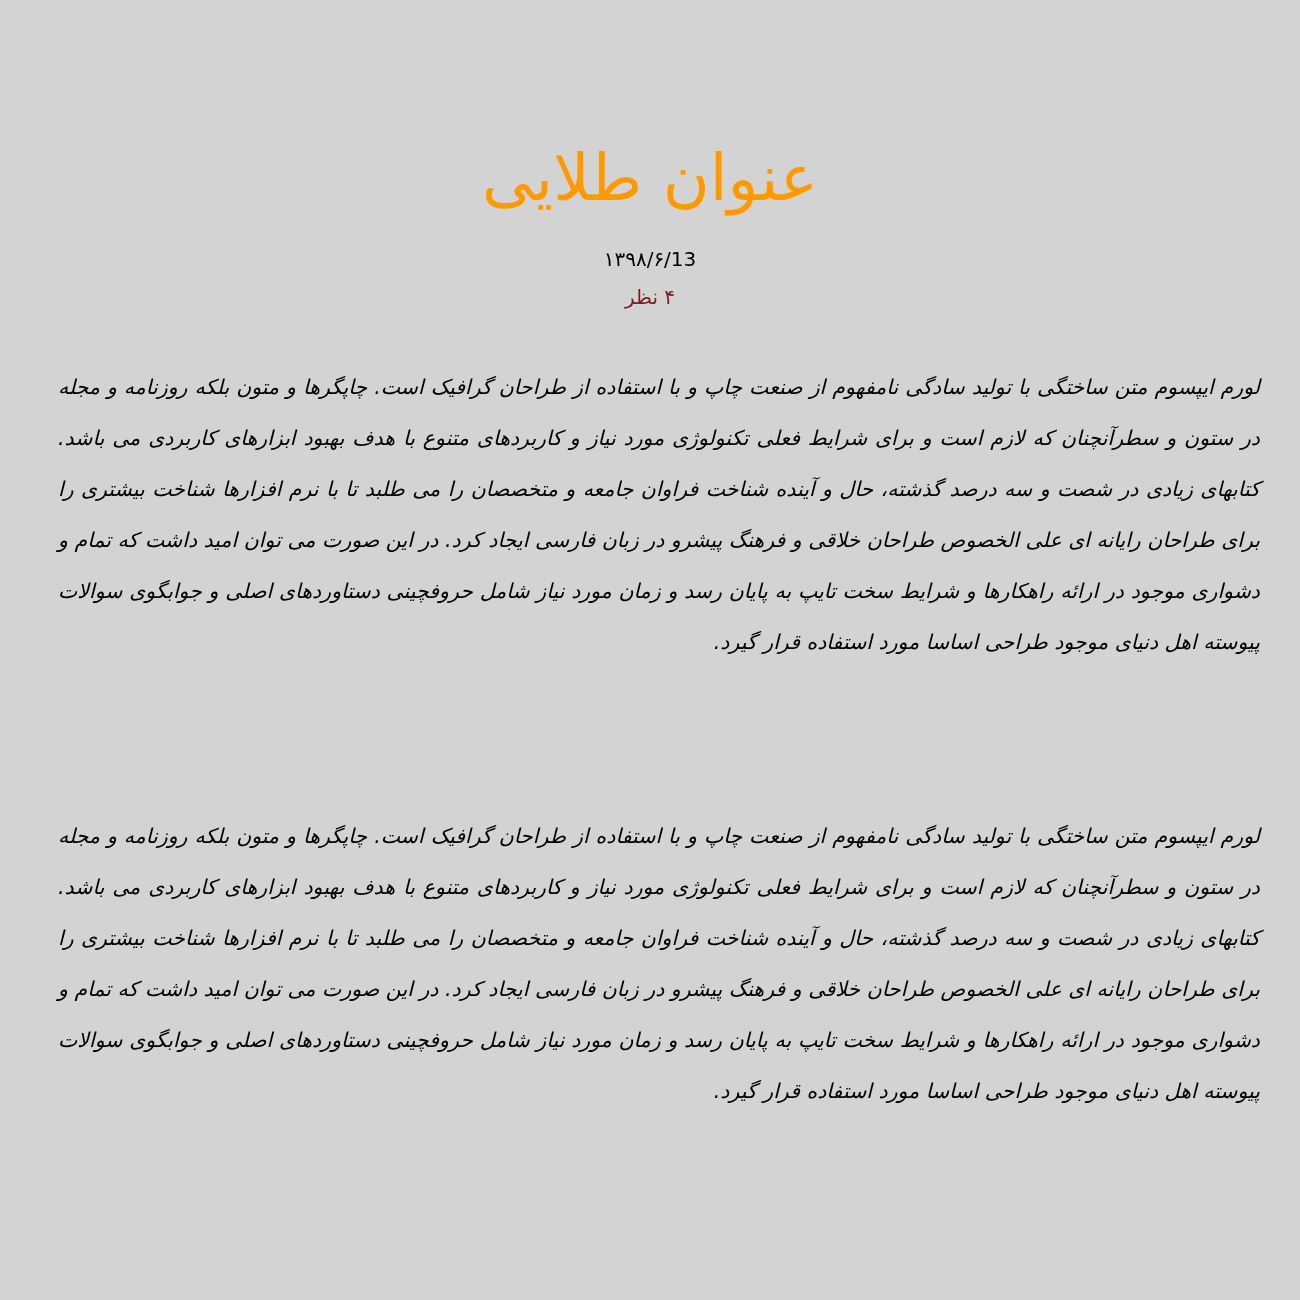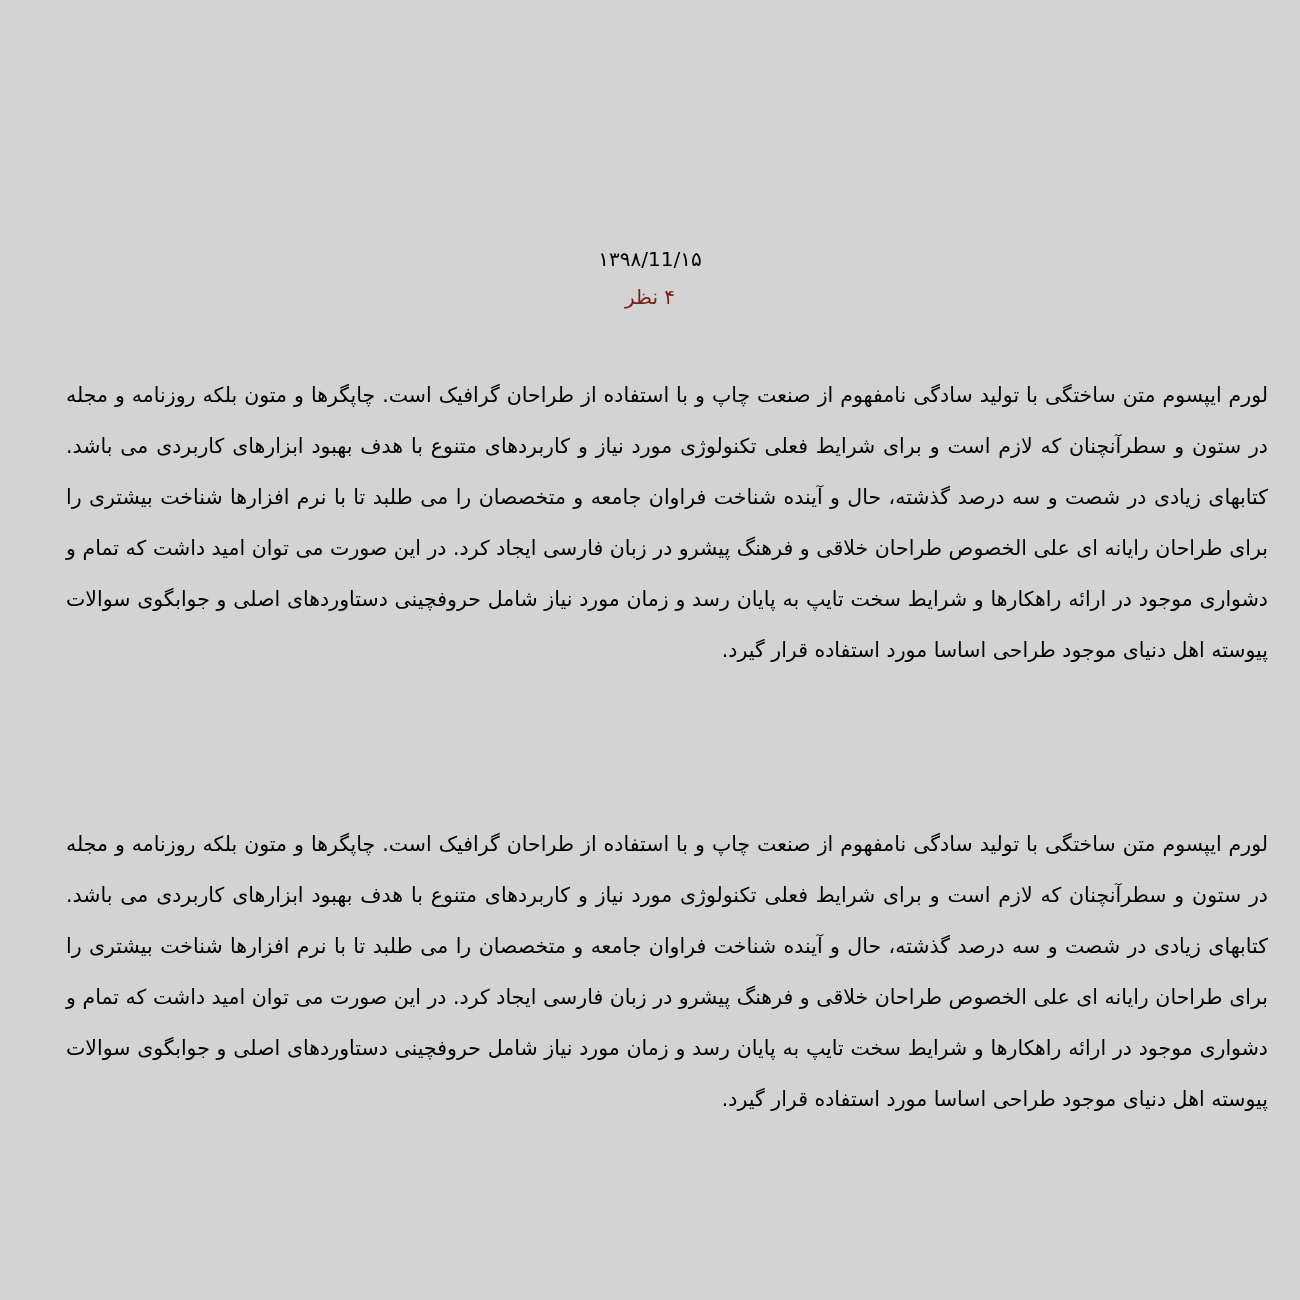--- a/index.html
+++ b/index.html
@@ -53,27 +53,29 @@
       color: #ff0000;
     }
     .para {
       position: absolute;
       left: 58px;
       width: 1202px;
       direction: rtl;
       text-align: justify;
       font-size: 20.5px;
       line-height: 51px;
-      margin: 8px;
+      margin: 0;
       color: #000;
+      font-style: italic;
     }
     .para1 { top: 362px; }
     .para2 { top: 811px; }
   </style>
 </head>
 <body>
 
 <div class="page">
-  <div class="date">۱۳۹۸/11/۱۵</div>
+  <h1 class="title" style="color: rgb(255, 153, 0);">عنوان طلایی</h1>
+  <div class="date">۱۳۹۸/۶/13</div>
   <div class="comments" style="color: #7f1d1d;">۴ نظر</div>
   <p class="para para1">لورم ایپسوم متن ساختگی با تولید سادگی نامفهوم از صنعت چاپ و با استفاده از طراحان گرافیک است. چاپگرها و متون بلکه روزنامه و مجله در ستون و سطرآنچنان که لازم است و برای شرایط فعلی تکنولوژی مورد نیاز و کاربردهای متنوع با هدف بهبود ابزارهای کاربردی می باشد. کتابهای زیادی در شصت و سه درصد گذشته، حال و آینده شناخت فراوان جامعه و متخصصان را می طلبد تا با نرم افزارها شناخت بیشتری را برای طراحان رایانه ای علی الخصوص طراحان خلاقی و فرهنگ پیشرو در زبان فارسی ایجاد کرد. در این صورت می توان امید داشت که تمام و دشواری موجود در ارائه راهکارها و شرایط سخت تایپ به پایان رسد و زمان مورد نیاز شامل حروفچینی دستاوردهای اصلی و جوابگوی سوالات پیوسته اهل دنیای موجود طراحی اساسا مورد استفاده قرار گیرد.</p>
   <p class="para para2">لورم ایپسوم متن ساختگی با تولید سادگی نامفهوم از صنعت چاپ و با استفاده از طراحان گرافیک است. چاپگرها و متون بلکه روزنامه و مجله در ستون و سطرآنچنان که لازم است و برای شرایط فعلی تکنولوژی مورد نیاز و کاربردهای متنوع با هدف بهبود ابزارهای کاربردی می باشد. کتابهای زیادی در شصت و سه درصد گذشته، حال و آینده شناخت فراوان جامعه و متخصصان را می طلبد تا با نرم افزارها شناخت بیشتری را برای طراحان رایانه ای علی الخصوص طراحان خلاقی و فرهنگ پیشرو در زبان فارسی ایجاد کرد. در این صورت می توان امید داشت که تمام و دشواری موجود در ارائه راهکارها و شرایط سخت تایپ به پایان رسد و زمان مورد نیاز شامل حروفچینی دستاوردهای اصلی و جوابگوی سوالات پیوسته اهل دنیای موجود طراحی اساسا مورد استفاده قرار گیرد.</p>
 </div>
 
 </body></html>

